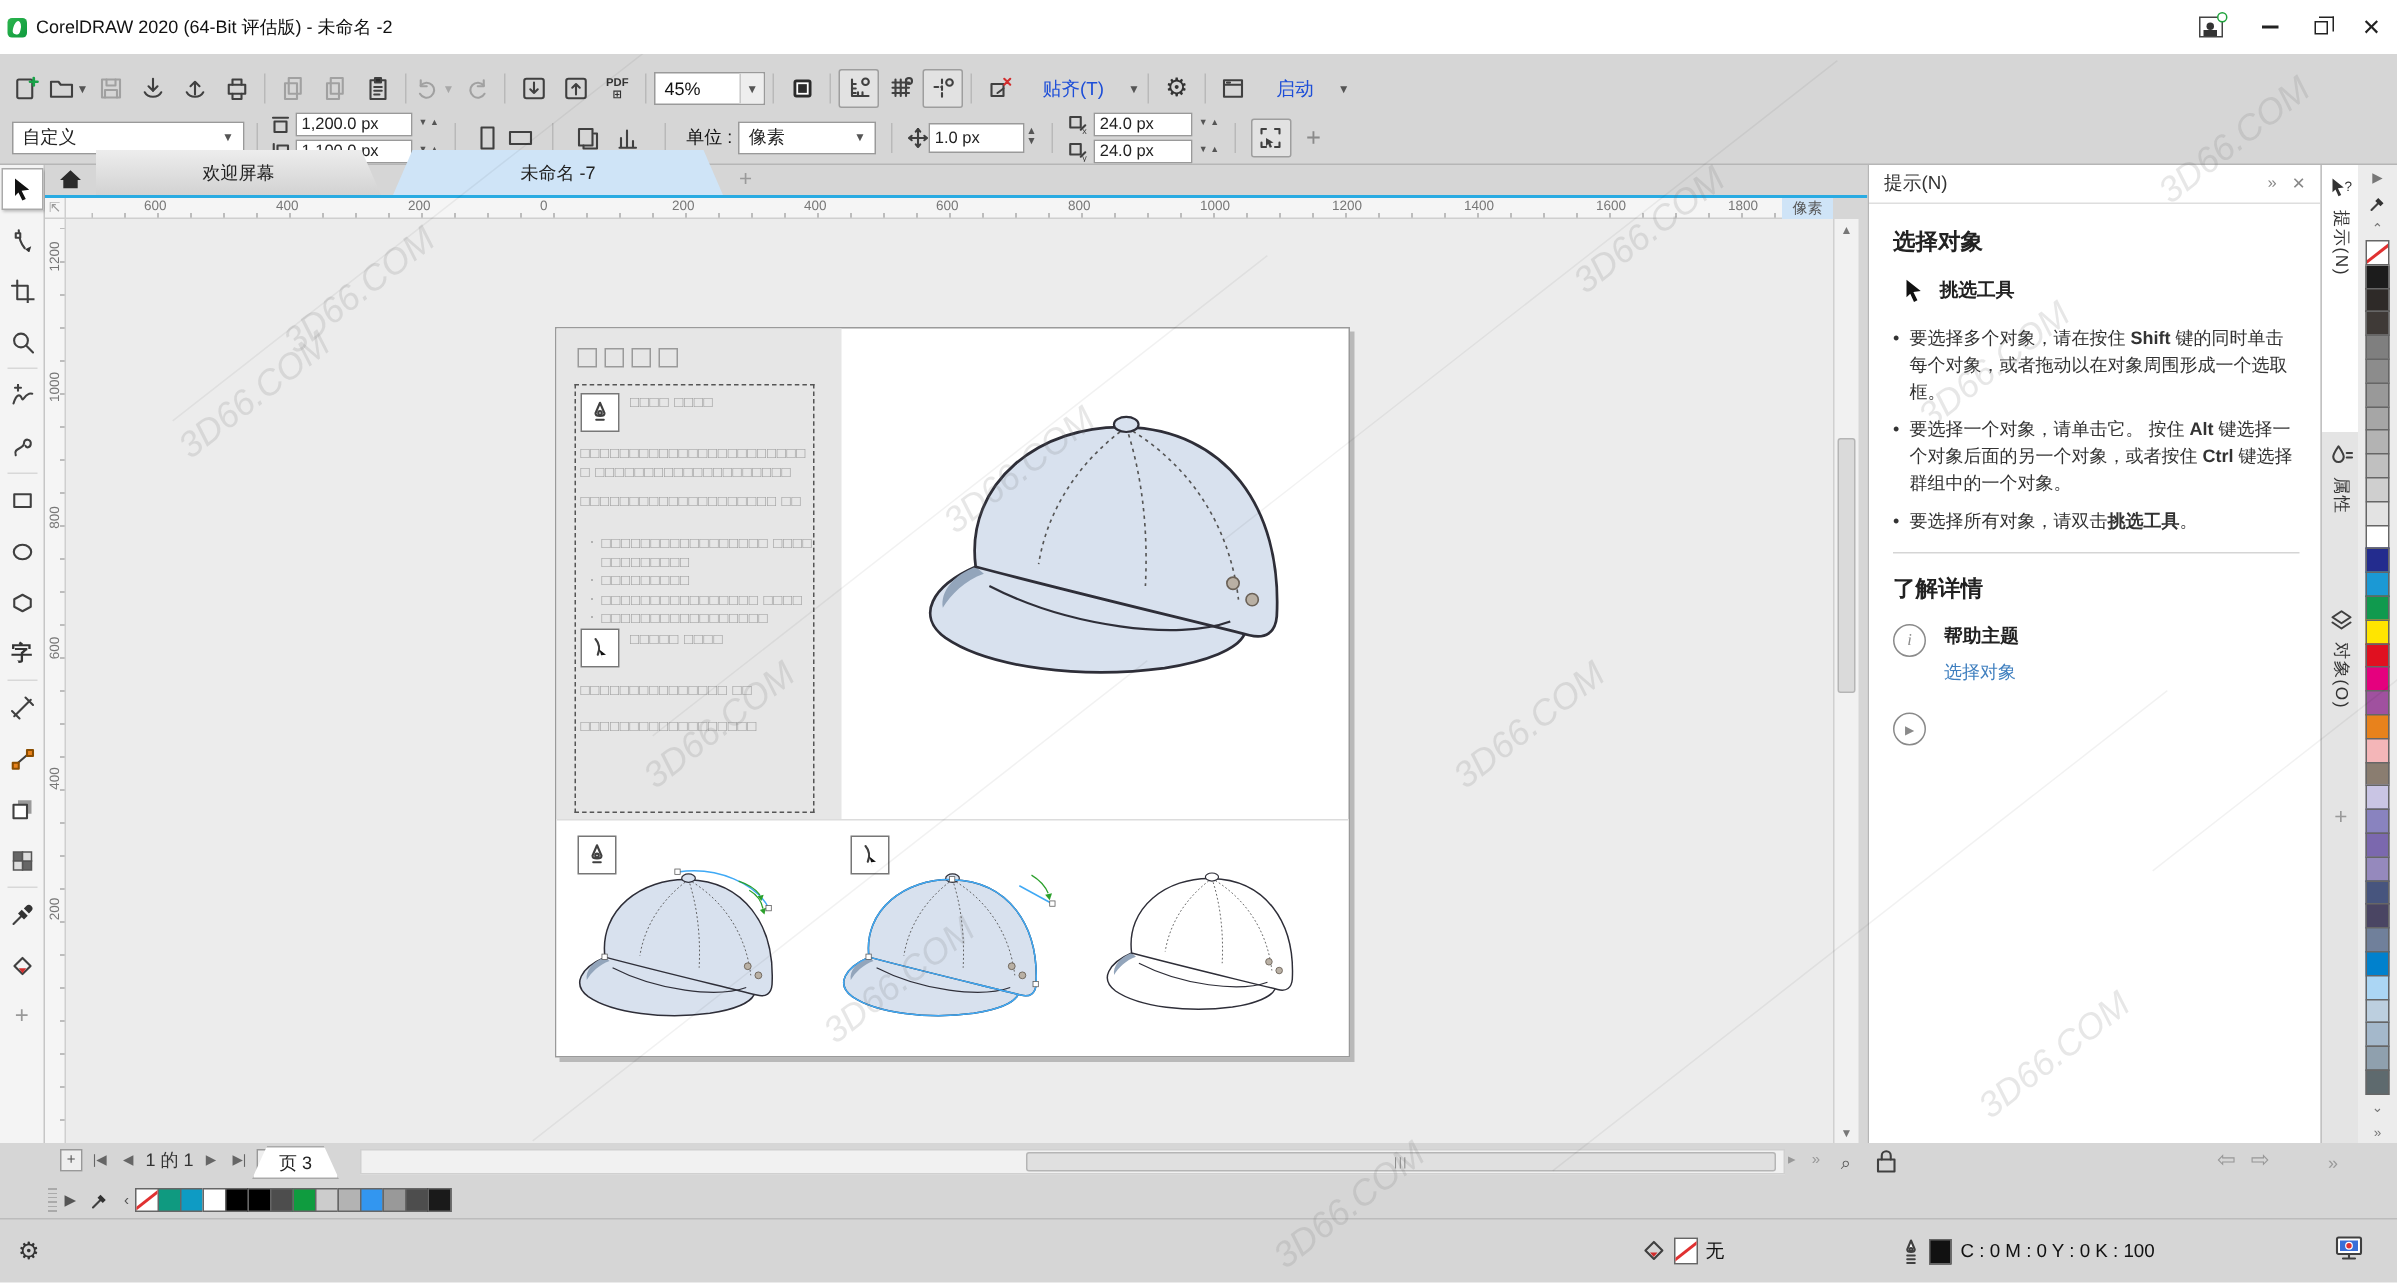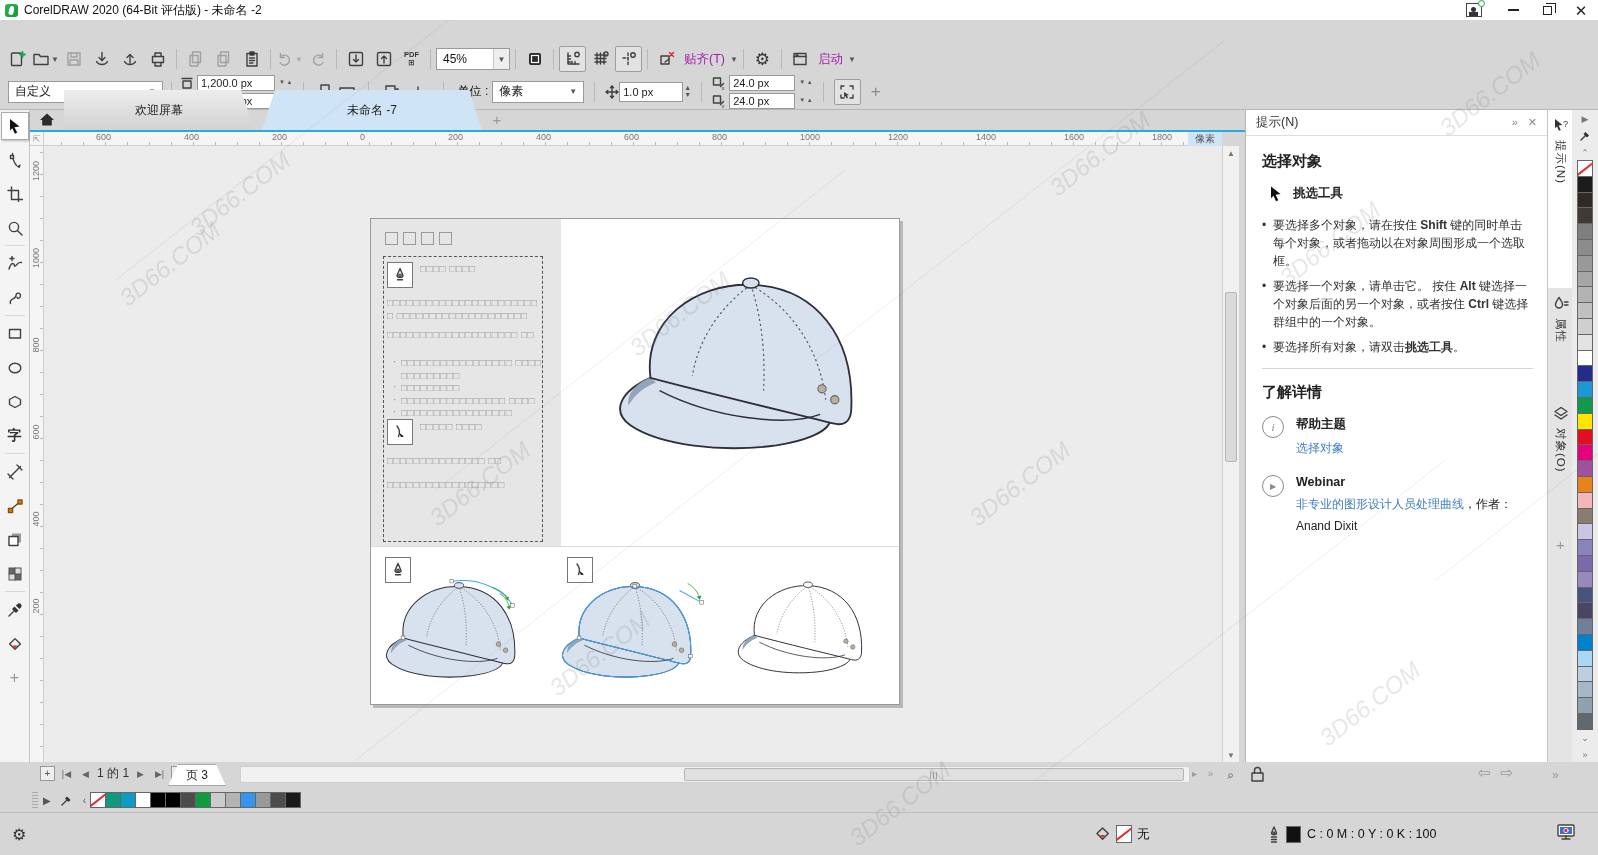--- a/index.html
+++ b/index.html
@@ -3,21 +3,21 @@
 <meta charset="utf-8">
 <style>
 *{margin:0;padding:0;box-sizing:border-box}
 html,body{width:1598px;height:855px;overflow:hidden}
 body{font-family:"Liberation Sans","DejaVu Sans",sans-serif;font-size:12px;color:#222;background:#fff}
 #app{position:relative;width:1598px;height:855px;background:#d6d6d6;overflow:hidden}
 svg{display:block}
 .ico{stroke:#404040;fill:none;stroke-width:1.4;stroke-linecap:round;stroke-linejoin:round}
 .disabled{opacity:.35}
 
-.titlebar{position:absolute;left:0;top:0;width:1598px;height:20px;background:#fff;display:flex;align-items:center;padding-left:5px;z-index:30}
+.titlebar{position:absolute;left:0;top:0;width:1598px;height:36px;background:#fff;display:flex;align-items:center;padding-left:5px;z-index:30}
 .logo{width:13px;height:13px;border-radius:3px;background:linear-gradient(135deg,#2cb54e,#0f9a3e);position:relative;margin-right:6px;flex:0 0 auto}
 .logo::after{content:"";position:absolute;left:3.5px;top:2px;width:5px;height:8.5px;background:#fff;border-radius:50% 60% 45% 55%/65% 65% 35% 35%;transform:rotate(14deg)}
 .title-text{font-size:12px;color:#111}
 .win-controls{margin-left:auto;display:flex;align-items:center;gap:0;height:100%}
 .wbtn{width:34px;height:20px;display:flex;align-items:center;justify-content:center;color:#222}
 .min-glyph{width:11px;height:2px;background:#222}
 .restore-glyph{width:9px;height:9px;border:1.6px solid #222;position:relative}
 .restore-glyph::before{content:"";position:absolute;left:2px;top:-4px;width:9px;height:9px;border:1.6px solid #222;border-left:none;border-bottom:none}
 .close-glyph{font-size:15px;line-height:1;font-weight:bold}
 .userbtn{width:16px;height:14px;border:1px solid #444;position:relative;margin-right:14px}
@@ -29,41 +29,41 @@
 .menu-item{padding:0 13px;font-size:12.5px;color:#111;height:24px;line-height:24px}
 
 .toolbar{position:absolute;left:0;top:44px;width:1598px;height:30px;background:#d6d6d6;display:flex;align-items:center;padding-left:4px;gap:1px}
 .tbtn{width:27px;height:26px;display:flex;align-items:center;justify-content:center;border-radius:2px;position:relative}
 .tbtn.pressed{border:1px solid #9e9e9e;background:#e2e2e2}
 .tsep{width:1px;height:20px;background:#b9b9b9;margin:0 4px}
 .caret{font-size:8px;color:#555;margin-left:1px}
 .zoombox{width:74px;height:22px;background:#fff;border:1px solid #9a9a9a;display:flex;align-items:center;padding:0 6px;font-size:12px;color:#111}
 .zoombox .dd{margin-left:auto;width:16px;height:20px;border-left:1px solid #c9c9c9;display:flex;align-items:center;justify-content:center;font-size:8px;color:#555;margin-right:-6px;background:#eee}
 .pdfico{font-size:7.5px;font-weight:bold;color:#333;text-align:center;line-height:1.1}
-.tool-label{font-size:12.5px;color:#a21caf;margin:0 3px}
+.tool-label{font-size:12.5px;color:#1d4ed8;margin:0 14px}
 
 .propbar{position:absolute;left:0;top:74px;width:1598px;height:36px;background:#d6d6d6;border-bottom:1px solid #b6b6b6;display:flex;align-items:center;padding-left:8px}
 .select{background:#fff;border:1px solid #9a9a9a;height:22px;display:flex;align-items:center;padding:0 6px;font-size:12px}
 .select .dd{margin-left:auto;font-size:8px;color:#555;padding-left:6px}
 .numfield{background:#fff;border:1px solid #9a9a9a;height:16px;width:78px;display:flex;align-items:center;padding:0 3px;font-size:11px}
 .spin{display:flex;flex-direction:column;justify-content:center;font-size:6px;color:#555;line-height:.9;margin-left:1px}
 .fieldcol{display:flex;flex-direction:column;gap:2px}
 .fieldrow{display:flex;align-items:center;gap:3px}
 .miniico{width:14px;height:14px}
 .pageorient{width:22px;height:24px;display:flex;align-items:center;justify-content:center}
 .plabel{font-size:12px;color:#111;margin:0 4px}
 .bigplus{color:#8a8a8a;font-size:17px;margin-left:10px}
 
 .toolbox{position:absolute;left:0;top:110px;width:30px;height:652px;background:#f4f4f4;border-right:1px solid #c6c6c6;display:flex;flex-direction:column;align-items:center;padding-top:2px}
 .tool{width:26px;height:25px;display:flex;align-items:center;justify-content:center;margin-bottom:9px;color:#333}
 .tool.selected{background:#fff;border:1px solid #aaa;box-shadow:1px 1px 2px rgba(0,0,0,.25);width:28px;height:28px;margin-bottom:7px}
 .tool-sep{width:20px;height:1px;background:#d8d8d8;margin:-4px 0 5px 0}
 .tabrow{position:absolute;left:30px;top:110px;width:1215px;height:22px;background:#d6d6d6;border-bottom:2px solid #29abe2;display:flex;align-items:flex-end}
 .hometab{width:34px;height:22px;display:flex;align-items:center;justify-content:center}
-.doctab{height:40px;display:flex;align-items:center;justify-content:center;font-size:12px;color:#222;position:relative}
+.doctab{height:30px;display:flex;align-items:center;justify-content:center;font-size:12px;color:#222;position:relative}
 .tab-welcome{width:190px;background:linear-gradient(#ededed,#d2d2d2);clip-path:polygon(0 0,calc(100% - 13px) 0,100% 100%,0 100%)}
 .tab-doc{width:220px;margin-left:8px;background:#cfe4f7;clip-path:polygon(13px 0,calc(100% - 13px) 0,100% 100%,0 100%)}
 .tab-add{width:30px;color:#9a9a9a;font-size:15px;height:22px;display:flex;align-items:center;justify-content:center}
 .ruler-corner{position:absolute;left:30px;top:132px;width:14px;height:14px;background:#f5f5f5;border-right:1px solid #cfcfcf;border-bottom:1px solid #cfcfcf;color:#999;font-size:9px;display:flex;align-items:center;justify-content:center}
 .hruler{position:absolute;left:44px;top:132px;width:1144px;height:14px;background:#f5f5f5;border-bottom:1px solid #cfcfcf;overflow:hidden;background-image:repeating-linear-gradient(90deg,#bdbdbd 0 1px,transparent 1px 22px);background-size:100% 4px;background-position:17px 10px;background-repeat:no-repeat}
 .hlab{position:absolute;top:0;font-size:9px;color:#777}
 .ruler-unit{position:absolute;left:1188px;top:132px;width:34px;height:14px;background:#cfe4f7;font-size:10px;color:#555;display:flex;align-items:center;justify-content:center}
 .vruler{position:absolute;left:30px;top:146px;width:14px;height:616px;background:#f5f5f5;border-right:1px solid #cfcfcf;overflow:hidden;background-image:repeating-linear-gradient(180deg,#bdbdbd 0 1px,transparent 1px 22px);background-size:4px 100%;background-position:10px 6px;background-repeat:no-repeat}
 .vlab{position:absolute;left:-7px;font-size:9px;color:#777;transform:rotate(-90deg);width:26px;text-align:center}
 .canvas{position:absolute;left:44px;top:146px;width:1178px;height:616px;background:#ececec;overflow:hidden}
@@ -768,25 +768,20 @@
       <div class="hints-heading">了解详情</div>
       <div class="learnrow">
         <span class="circ" style="font-family:'Liberation Serif',serif;font-style:italic">i</span>
         <div>
           <div class="learn-title">帮助主题</div>
           <div class="link">选择对象</div>
         </div>
       </div>
       <div class="learnrow">
         <span class="circ" style="font-size:8px">▶</span>
-        <div>
-          <div class="learn-title">Webinar</div>
-          <div class="link" style="display:inline">非专业的图形设计人员处理曲线</div><span style="font-size:12px">，作者：</span>
-          <div style="margin-top:6px;font-size:12px">Anand Dixit</div>
-        </div>
       </div>
     </div>
   </div>
 
   <div class="dockertabs">
     <div class="dtab active" style="height:178px">
       <svg width="16" height="16">
           <path d="M2 1 L9.5 7 L5.6 7.5 L7.8 12 L6 12.8 L4 8.4 L2 10.2 Z" fill="#333"></path>
           <text x="10" y="9" font-size="9" fill="#333">?</text>
         </svg>

